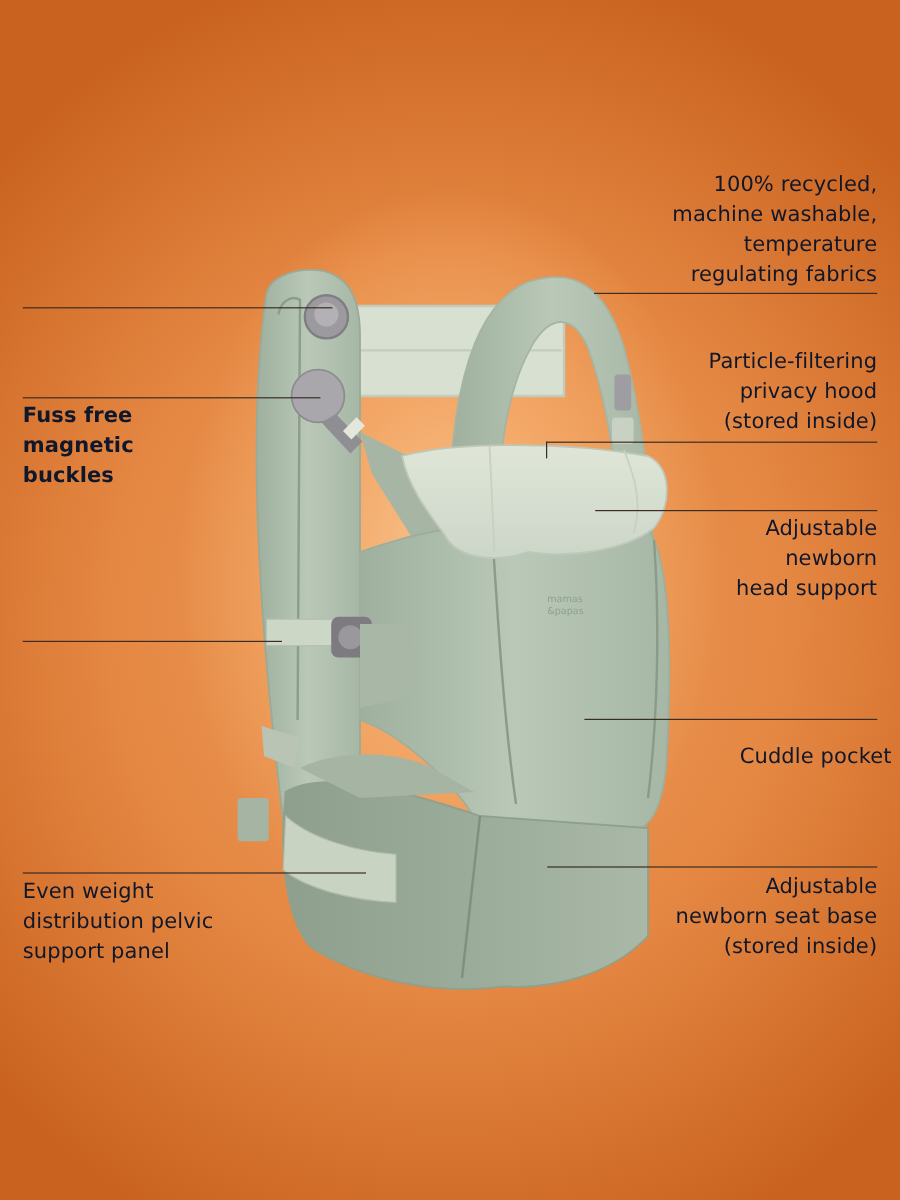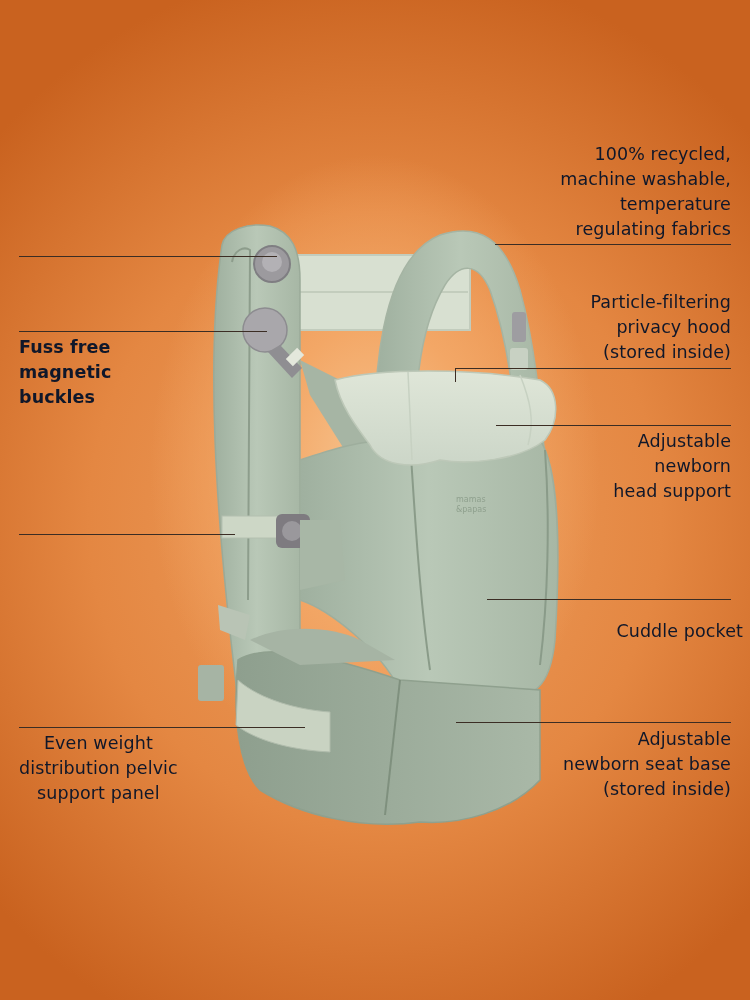--- a/index.html
+++ b/index.html
@@ -99,21 +99,21 @@
   <div class="line" style="left:19px; top:256px; width:258px;"></div>
 
   <div class="line" style="left:19px; top:331px; width:248px;"></div>
   <div class="label" style="left:19px; top:335px;font-weight:bold;">Fuss free
 magnetic
 buckles</div>
 
   <div class="line" style="left:19px; top:534px; width:216px;"></div>
 
   <div class="line" style="left:19px; top:727px; width:286px;"></div>
-  <div class="label" style="left:19px; top:731px;text-align:center;">Even weight
+  <div class="label" style="left:19px; top:731px;">Even weight
 distribution pelvic
 support panel</div>
 
   <div class="label right" style="right:19px; top:142px;">100% recycled,
 machine washable,
 temperature
 regulating fabrics</div>
   <div class="line" style="left:495px; top:244px; width:236px;"></div>
 
   <div class="label right" style="right:19px; top:290px;">Particle-filtering

